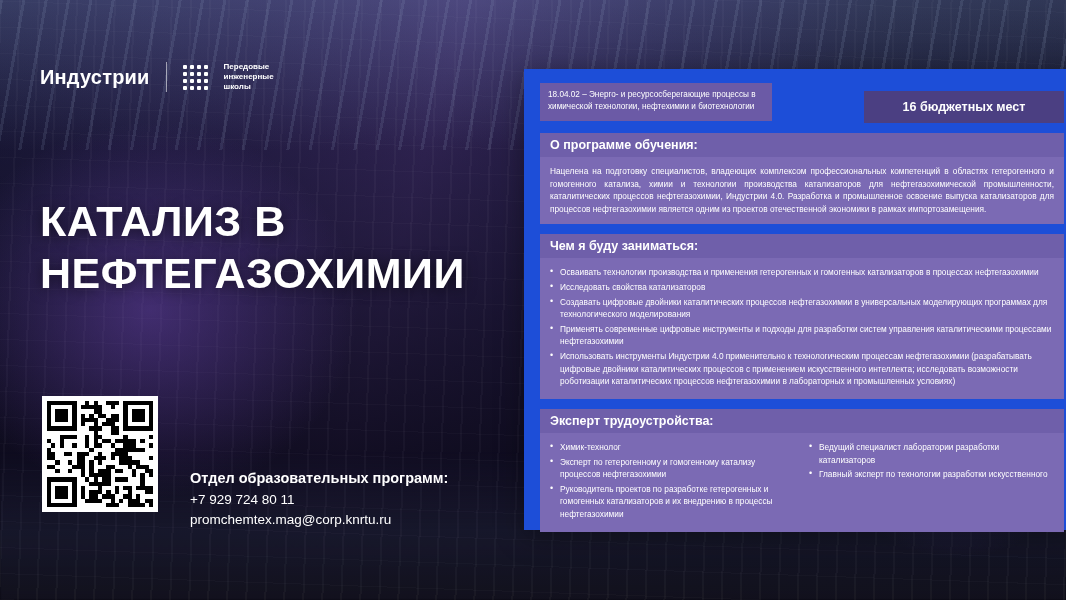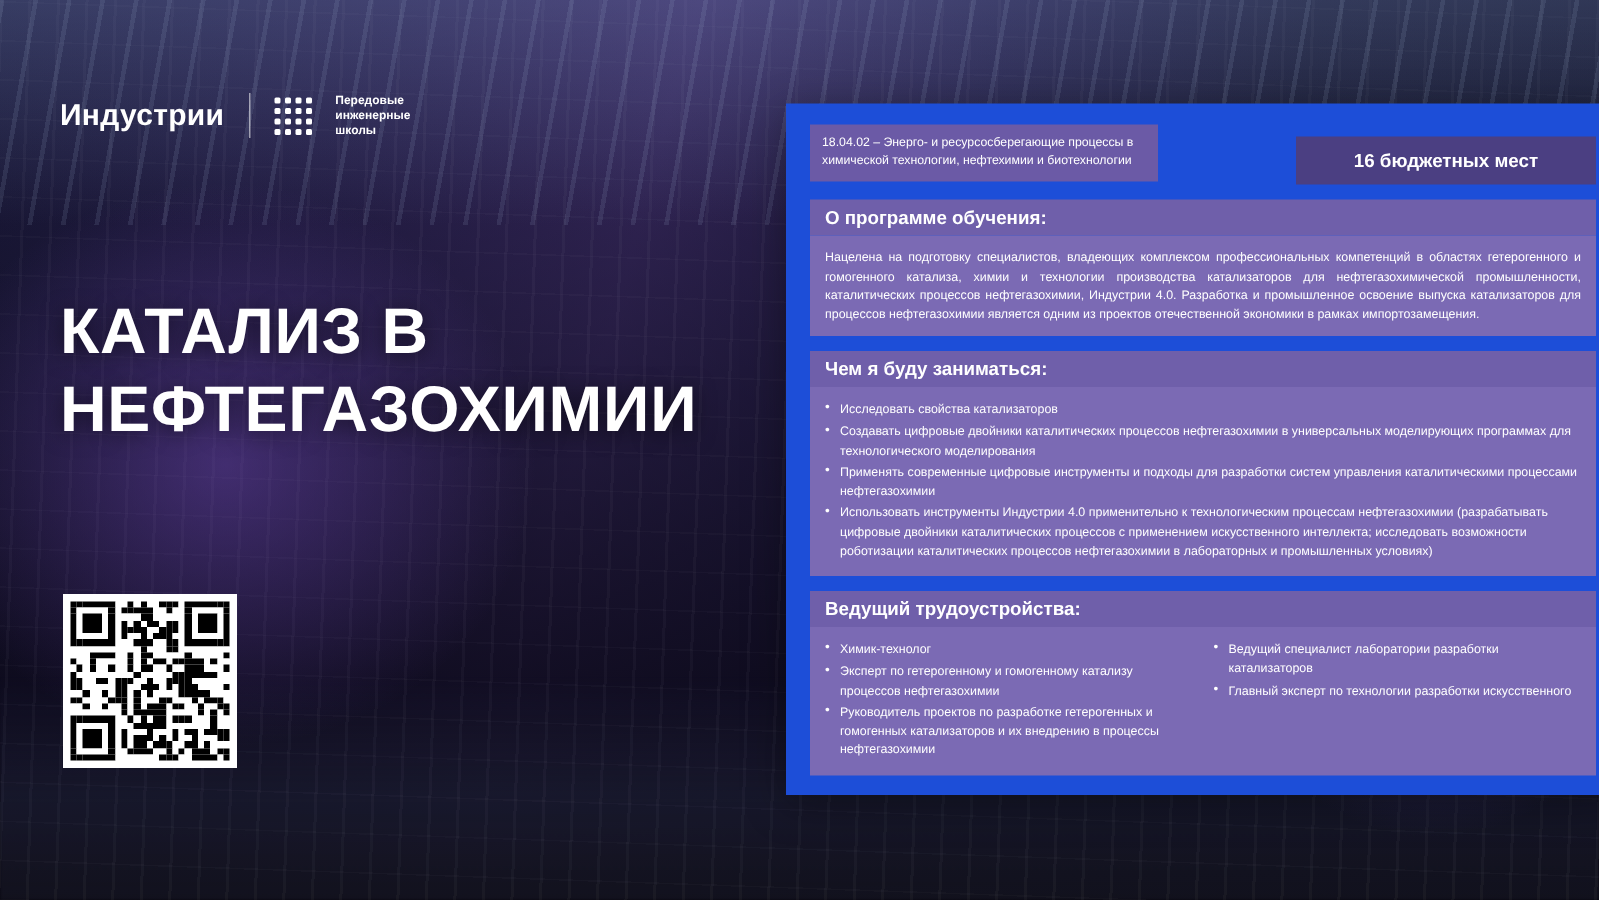--- a/index.html
+++ b/index.html
@@ -826,42 +826,48 @@
         <i style="background: rgb(255, 255, 255); display: block;"></i>
         <i style="background: rgb(0, 0, 0); display: block;"></i>
         <i style="background: rgb(0, 0, 0); display: block;"></i>
         <i style="background: rgb(0, 0, 0); display: block;"></i>
         <i style="background: rgb(0, 0, 0); display: block;"></i>
         <i style="background: rgb(255, 255, 255); display: block;"></i>
         <i style="background: rgb(0, 0, 0); display: block;"></i>
       </div>
   </div>
 
+  <div class="contacts">
+    <div class="c-title">Отдел образовательных программ:</div>
+    <div class="c-line">+7 929 724 80 11</div>
+    <div class="c-line">promchemtex.mag@corp.knrtu.ru</div>
+  </div>
 
   <div class="card">
 
     <div class="code-row">
       <div class="code-box">18.04.02 – Энерго- и ресурсосберегающие процессы в химической технологии, нефтехимии и биотехнологии</div>
       <div class="budget-box">16 бюджетных мест</div>
     </div>
 
     <div class="sec-head">О программе обучения:</div>
     <div class="sec-body p">Нацелена на подготовку специалистов, владеющих комплексом профессиональных компетенций в областях гетерогенного и гомогенного катализа, химии и технологии производства катализаторов для нефтегазохимической промышленности, каталитических процессов нефтегазохимии, Индустрии 4.0. Разработка и промышленное освоение выпуска катализаторов для процессов нефтегазохимии является одним из проектов отечественной экономики в рамках импортозамещения.</div>
 
     <div class="sec-head">Чем я буду заниматься:</div>
     <div class="sec-body">
       <ul id="activities-list">
+          <li>Осваивать технологии производства и применения гетерогенных и гомогенных катализаторов в процессах нефтегазохимии</li>
           <li>Исследовать свойства катализаторов</li>
           <li>Создавать цифровые двойники каталитических процессов нефтегазохимии в универсальных моделирующих программах для технологического моделирования</li>
           <li>Применять современные цифровые инструменты и подходы для разработки систем управления каталитическими процессами нефтегазохимии</li>
           <li>Использовать инструменты Индустрии 4.0 применительно к технологическим процессам нефтегазохимии (разрабатывать цифровые двойники каталитических процессов с применением искусственного интеллекта; исследовать возможности роботизации каталитических процессов нефтегазохимии в лабораторных и промышленных условиях)</li>
         </ul>
     </div>
 
-    <div class="sec-head">Ведущий трудоустройства:</div>
+    <div class="sec-head">Эксперт трудоустройства:</div>
     <div class="sec-body">
       <div class="two-col">
         <ul id="employment-left">
             <li>Химик-технолог</li>
             <li>Эксперт по гетерогенному и гомогенному катализу процессов нефтегазохимии</li>
             <li>Руководитель проектов по разработке гетерогенных и гомогенных катализаторов и их внедрению в процессы нефтегазохимии</li>
           </ul>
         <ul id="employment-right">
             <li>Ведущий специалист лаборатории разработки катализаторов</li>
             <li>Главный эксперт по технологии разработки искусственного</li>

